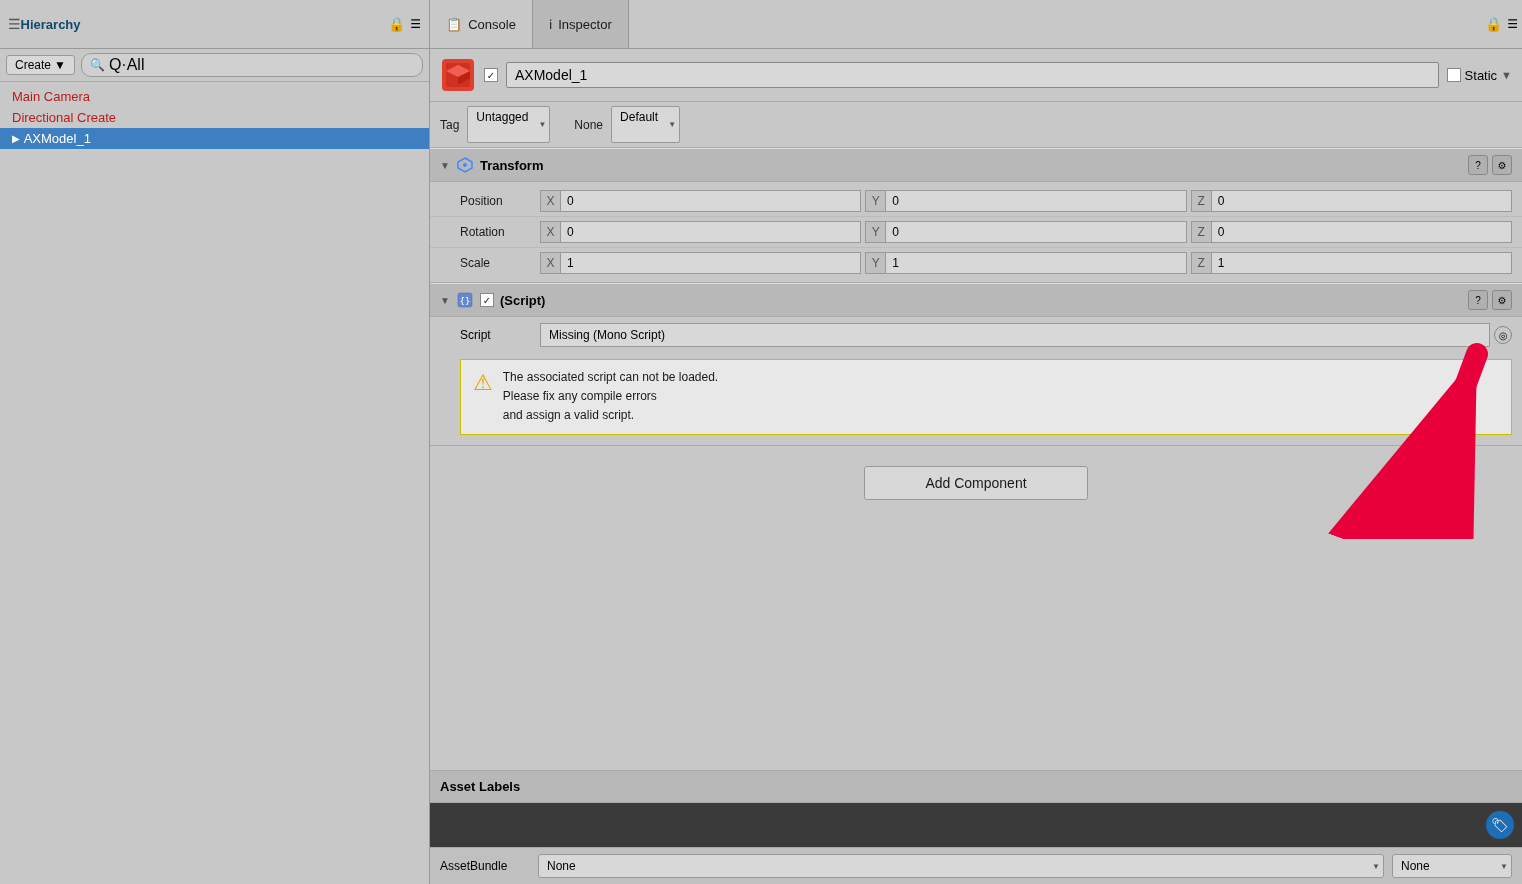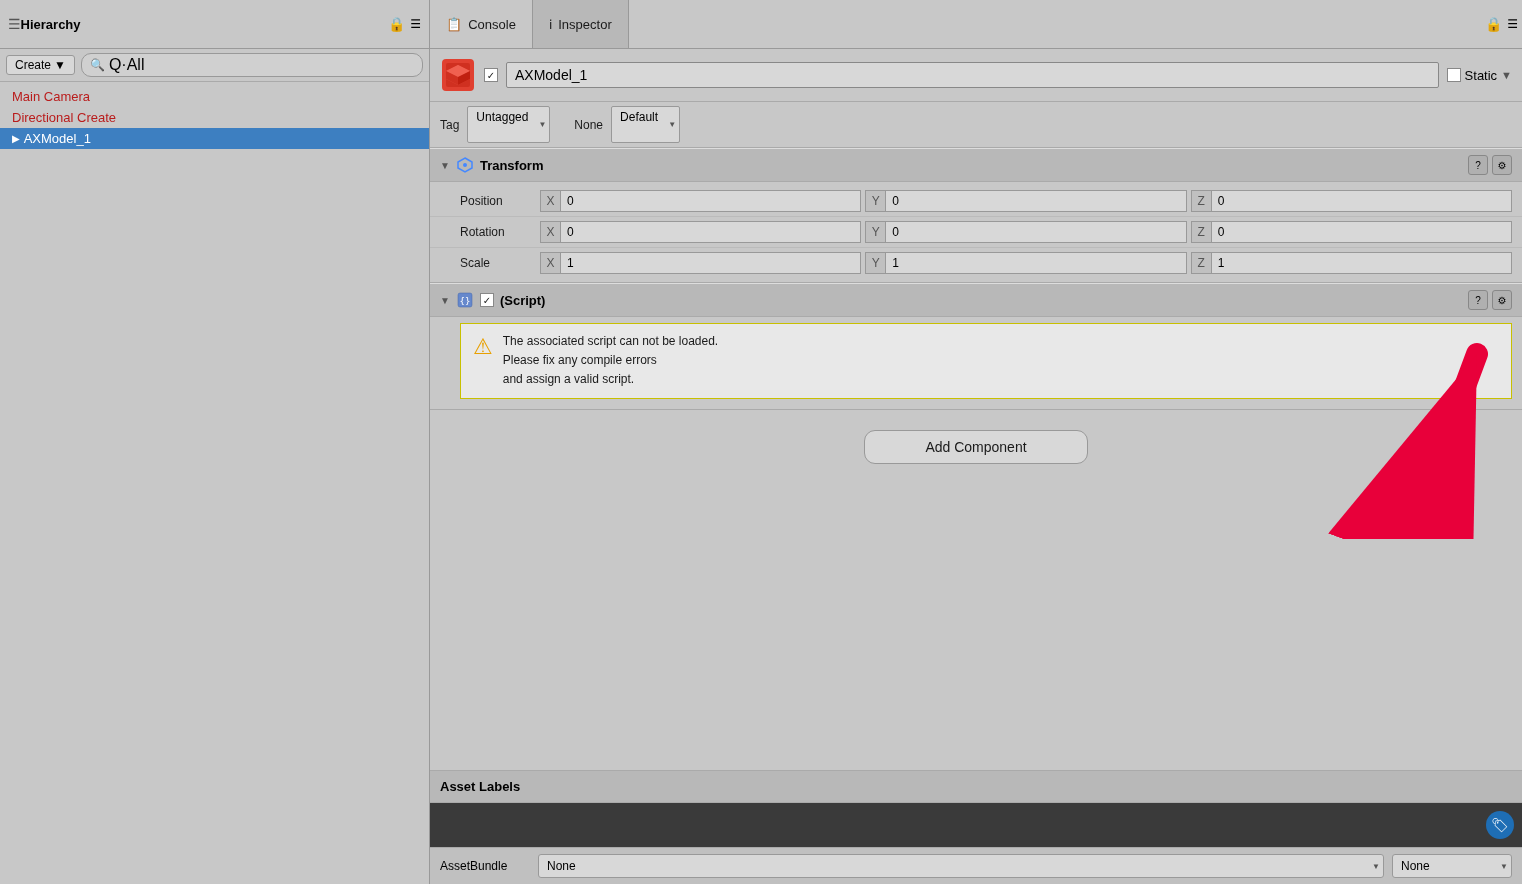--- a/index.html
+++ b/index.html
@@ -27,21 +27,21 @@
       display: flex;
       align-items: center;
       padding: 0 8px;
       background: #c8c8c8;
       border-right: 1px solid #999;
     }
 
     .hierarchy-title {
       font-size: 13px;
       font-weight: 600;
-      color: #000000;
+      color: #0c4a6e;
       display: flex;
       align-items: center;
       gap: 4px;
     }
 
     .hierarchy-icons {
       margin-left: auto;
       display: flex;
       gap: 4px;
       align-items: center;
@@ -428,21 +428,21 @@
     
     .add-component-area {
       display: flex;
       justify-content: center;
       padding: 20px;
     }
 
     .add-component-btn {
       background: #d8d8d8;
       border: 1px solid #999;
-      border-radius: 11px;
+      border-radius: 3px;
       padding: 8px 60px;
       font-size: 14px;
       cursor: pointer;
       color: #1a1a1a;
     }
 
     
     .asset-labels-section {
       margin-top: auto;
       background: #c8c8c8;
@@ -727,20 +727,27 @@
             <text x="9" y="13" text-anchor="middle" fill="white" font-size="9" font-family="monospace">{}</text>
           </svg>
           <div class="checkbox-square checked"></div>
           <span class="component-title">(Script)</span>
           <div class="component-header-icons">
             <div class="icon-btn">?</div>
             <div class="icon-btn">⚙</div>
           </div>
         </div>
 
+        <div class="script-row">
+          <span class="script-label">Script</span>
+          <div class="script-field">
+            <span>Missing (Mono Script)</span>
+          </div>
+          <div class="script-circle-btn">◎</div>
+        </div>
 
         <div class="warning-box">
           <span class="warning-icon">⚠</span>
           <div class="warning-text">
             <div>The associated script can not be loaded.</div>
             <div>Please fix any compile errors</div>
             <div>and assign a valid script.</div>
           </div>
         </div>
       </div>

